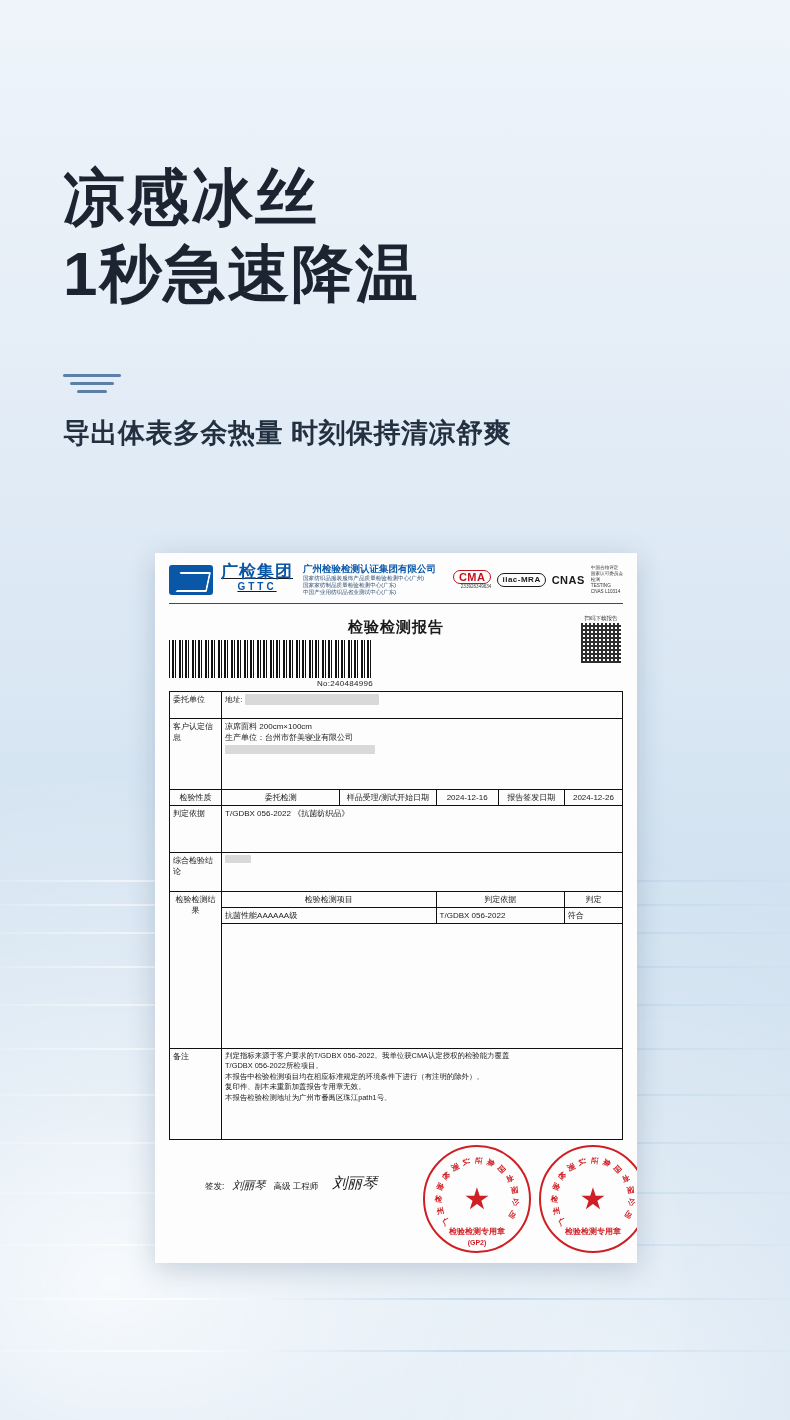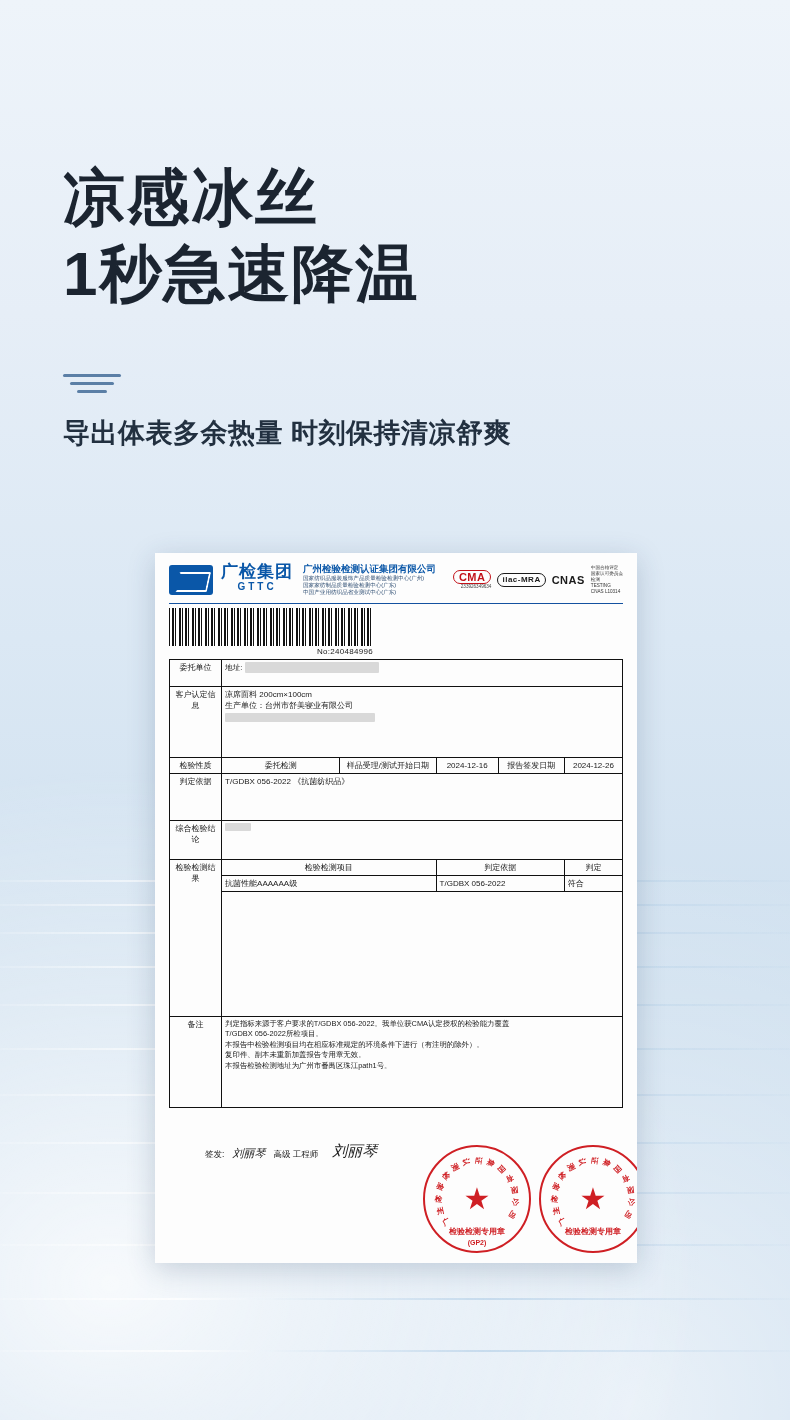--- a/index.html
+++ b/index.html
@@ -133,21 +133,21 @@
   .lh-logo:after {
     content: "";
     position: absolute;
     left: 8px; top: 7px;
     width: 28px; height: 16px;
     border: 2.5px solid #fff;
     border-radius: 2px;
     transform: skewX(-12deg);
     border-left-color: transparent;
   }
-  .lh-brand { flex: 0 0 auto; }
+  .lh-brand { flex: 0 0 auto; text-decoration: underline; }
   .lh-brand .cn {
     font-size: 17px;
     font-weight: 700;
     color: #0a57a8;
     letter-spacing: 1px;
     line-height: 18px;
   }
   .lh-brand .en {
     font-size: 10px;
     font-weight: 700;
@@ -280,21 +280,21 @@
   }
   table.cert td {
     border: 1px solid #111;
     font-size: 8px;
     padding: 2px 3px;
     vertical-align: top;
     line-height: 11px;
   }
   td.lbl {
     width: 52px;
-    text-align: center;
+    text-align: left;
     vertical-align: middle;
     font-size: 8px;
   }
   .redacted {
     display: inline-block;
     background: #d9d9d9;
     color: transparent;
     border-radius: 1px;
   }
   .h-row td { text-align: center; vertical-align: middle; }
@@ -443,20 +443,27 @@
         <div class="mark cnas-txt">
           <div>中国合格评定</div>
           <div>国家认可委员会</div>
           <div>检测</div>
           <div>TESTING</div>
           <div>CNAS L10314</div>
         </div>
       </div>
     </div>
 
+    <div class="title-row">
+      <div class="cert-title">检验检测报告</div>
+      <div class="qr-block">
+        <div class="qr-cap">扫码下载报告</div>
+        <div class="qr"></div>
+      </div>
+    </div>
 
     <div class="code-row">
       <div class="barcode-box">
         <div class="barcode"></div>
         <div class="barcode-no">No:240484996</div>
       </div>
     </div>
 
     <table class="cert">
       <colgroup>

